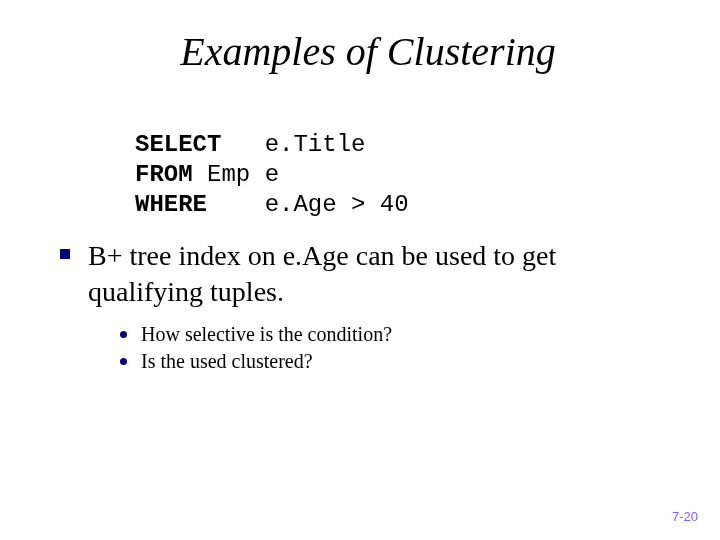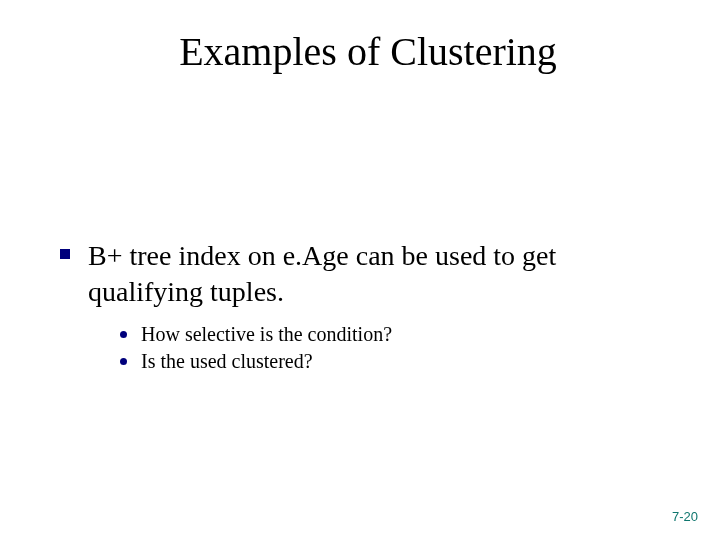--- a/index.html
+++ b/index.html
@@ -19,20 +19,21 @@
     box-sizing: border-box;
   }
   .title {
     position: absolute;
     top: 28px;
     left: 16px;
     right: 0;
     text-align: center;
     font-size: 40px;
     font-weight: 400;
+    font-style: italic;
   }
   .sql-block {
     position: absolute;
     top: 130px;
     left: 135px;
     font-family: "Courier New", Courier, monospace;
     font-size: 24px;
     line-height: 1.25;
     white-space: pre;
   }
@@ -78,30 +79,33 @@
     flex: 0 0 auto;
     margin-top: 10px;
     margin-right: 14px;
   }
   .page-num {
     position: absolute;
     bottom: 16px;
     right: 22px;
     font-family: Arial, Helvetica, sans-serif;
     font-size: 13px;
-    color: #0f766e;
+    color: #8b5cf6;
   }
 </style>
 </head>
 <body>
 
 <div class="slide">
 
   <div class="title">Examples of Clustering</div>
 
+  <div class="sql-block"><span class="sql-kw">SELECT</span>   <span>e.Title</span>
+<span class="sql-kw">FROM</span> <span>Emp e</span>
+<span class="sql-kw">WHERE</span>    <span>e.Age &gt; 40</span></div>
 
   <div class="body">
     <div class="lvl1">
       <div class="sq-bullet"></div>
       <div class="lvl1-text">B+ tree index on e.Age can be used to get qualifying tuples.</div>
     </div>
     <div class="lvl2-group">
       <div class="lvl2">
         <div class="dot-bullet"></div>
         <div>How selective is the condition?</div>

